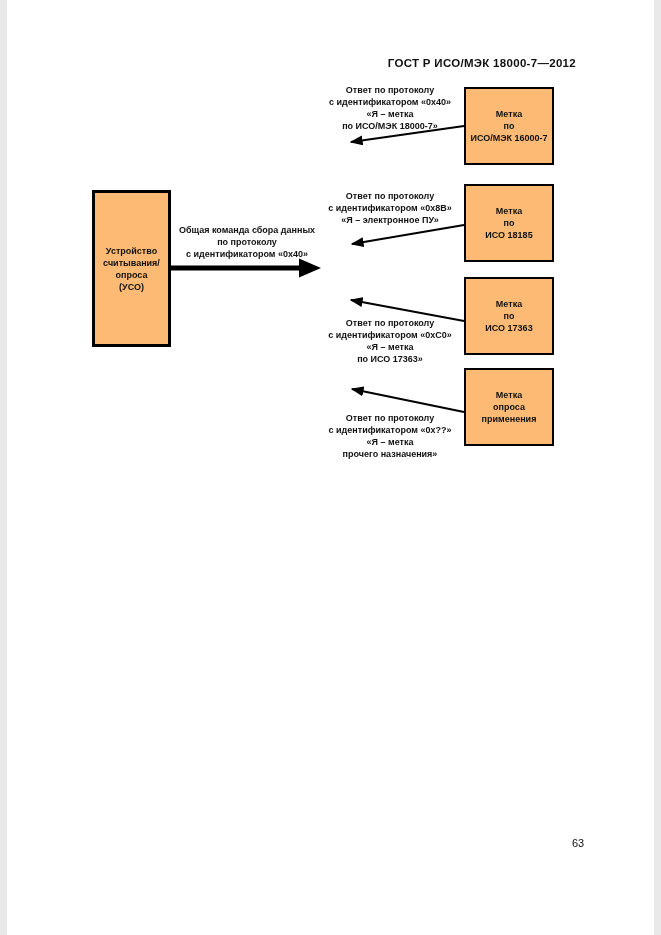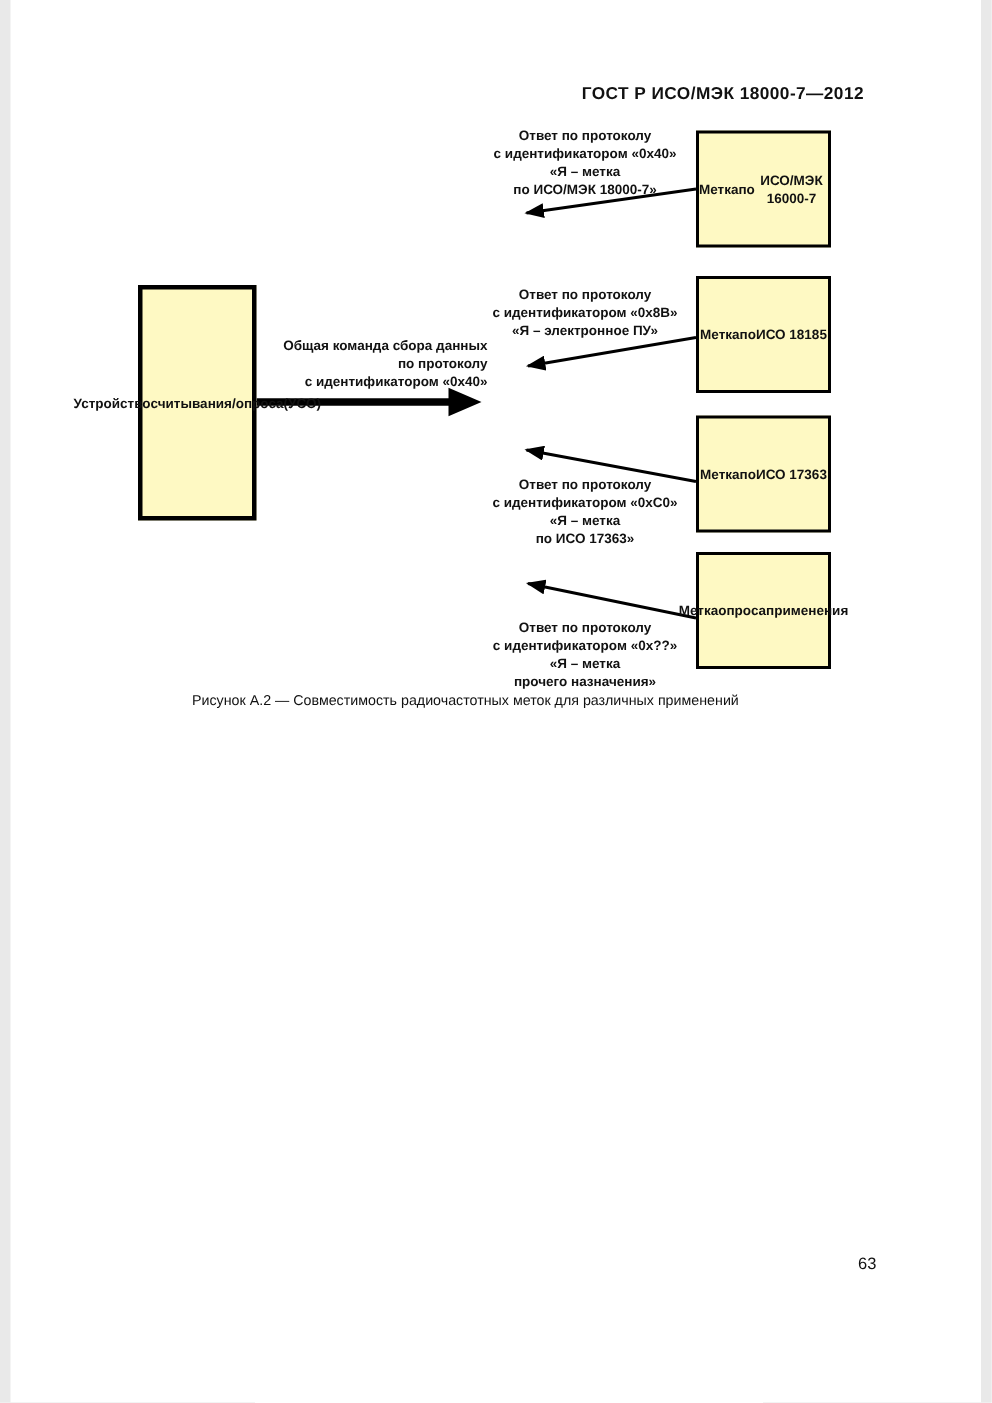--- a/index.html
+++ b/index.html
@@ -18,40 +18,40 @@
     font-size: 11.5px; font-weight: bold;
     letter-spacing: 0.3px;
     white-space: nowrap;
   }
   .diagram { position: absolute; left: 0; top: 0; width: 661px; height: 470px; }
   .arrows-svg { position: absolute; left: 0; top: 0; }
   .box {
     position: absolute;
     box-sizing: border-box;
     border: 2px solid #000;
-    display: flex; flex-direction: row;
+    display: flex; flex-direction: column;
     align-items: center; justify-content: center;
     text-align: center;
     font-size: 9px; font-weight: bold; line-height: 12px;
-    background: #fef9c3;
+    background: #fdba74;
   }
   .reader-box { left: 85px; top: 190px; width: 79px; height: 157px; border-width: 3px; }
   .tag-box { left: 457px; width: 90px; height: 78px; }
   .tag-box.t1 { top: 87px; }
   .tag-box.t2 { top: 184px; }
   .tag-box.t3 { top: 277px; }
   .tag-box.t4 { top: 368px; }
   .lbl {
     position: absolute;
     width: 150px;
     text-align: center;
     font-size: 9px; font-weight: bold; line-height: 12px;
     white-space: nowrap;
   }
-  .cmd-lbl { left: 162px; top: 224px; width: 156px; text-align: right; }
+  .cmd-lbl { left: 162px; top: 224px; width: 156px; }
   .resp-lbl { left: 308px; }
   .resp-lbl.r1 { top: 84px; }
   .resp-lbl.r2 { top: 190px; }
   .resp-lbl.r3 { top: 317px; }
   .resp-lbl.r4 { top: 412px; }
   .caption {
     position: absolute;
     left: 121px; top: 462px;
     font-size: 9.5px;
     white-space: nowrap;
@@ -148,17 +148,16 @@
 
     <div class="lbl resp-lbl r4">
       <div>Ответ по протоколу</div>
       <div>с идентификатором «0х??»</div>
       <div>«Я – метка</div>
       <div>прочего назначения»</div>
     </div>
 
   </div>
 
-  <div class="caption">Рисунок А.2 — Совместимость радиочастотных меток для различных применений</div>
 
   <div class="pagenum">63</div>
 
 </div>
 
 </body></html>

